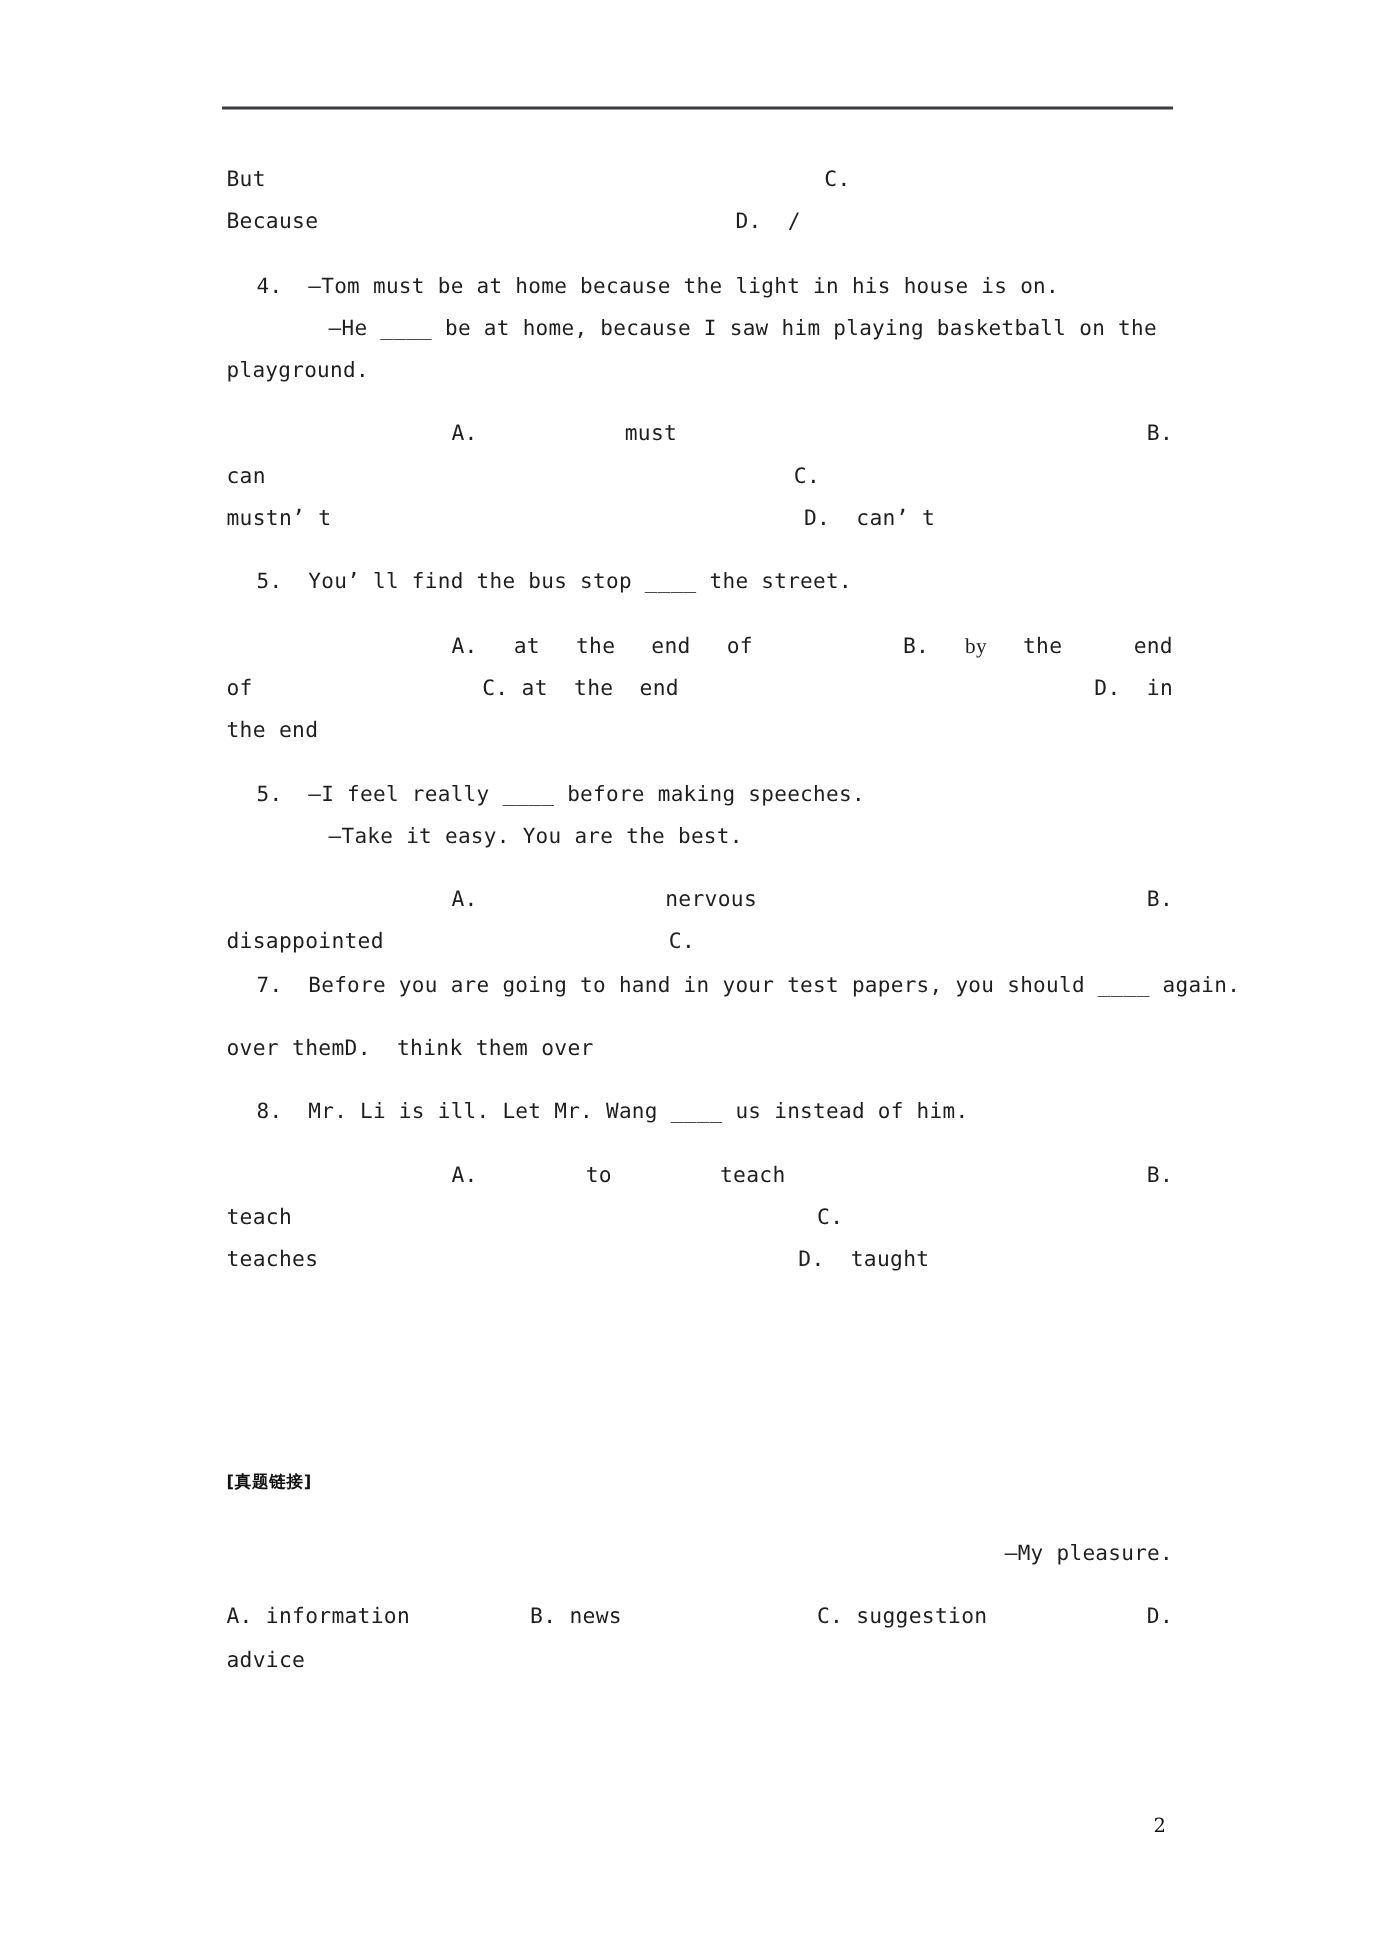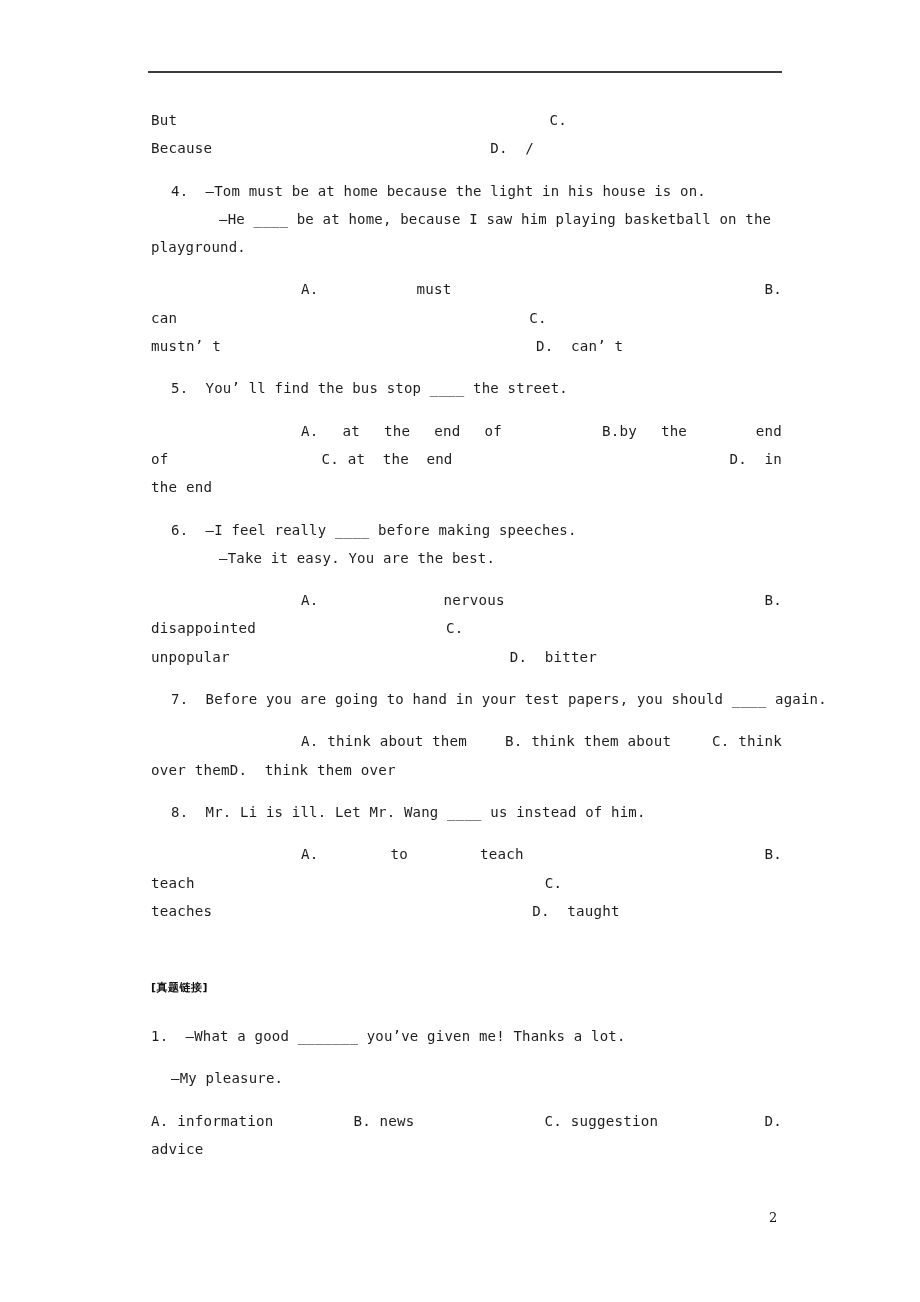--- a/index.html
+++ b/index.html
@@ -124,57 +124,48 @@
 
     <div class="ln indent1 gap-after">5.  You’ ll find the bus stop ____ the street.</div>
 
     <div class="row">
       <span class="seg" style="margin-left:150px;">A.</span>
       <span class="seg" style="margin-left:24px;">at</span>
       <span class="seg" style="margin-left:24px;">the</span>
       <span class="seg" style="margin-left:24px;">end</span>
       <span class="seg" style="margin-left:24px;">of</span>
       <span class="seg" style="margin-left:100px;">B.</span>
-      <span class="seg" style="">by</span>
+      <span class="seg" style="margin-left:24px;font-family:Liberation Serif, serif;">by</span>
       <span class="seg" style="margin-left:24px;">the</span>
       <span class="seg pull-right">end</span>
     </div>
     <div class="row">
       <span class="seg">of</span>
       <span class="seg" style="margin-left:153px;">C. at  the  end</span>
       <span class="seg pull-right">D.  in</span>
     </div>
     <div class="row gap-after">
       <span class="seg">the end</span>
     </div>
 
-    <div class="ln indent1">6.  —I feel really ____ before making speeches.</div>
+    <div class="ln indent1">5.  —I feel really ____ before making speeches.</div>
     <div class="ln gap-after" style="padding-left:68px;">—Take it easy. You are the best.</div>
 
     <div class="row">
       <span class="seg" style="margin-left:150px;">A.</span>
       <span class="seg" style="margin-left:125px;">nervous</span>
       <span class="seg pull-right">B.</span>
     </div>
     <div class="row">
       <span class="seg">disappointed</span>
       <span class="seg" style="margin-left:190px;">C.</span>
     </div>
-    <div class="row gap-after">
-      <span class="seg">unpopular</span>
-      <span class="seg" style="margin-left:280px;">D.  bitter</span>
-    </div>
 
     <div class="ln indent1 gap-after">7.  Before you are going to hand in your test papers, you should ____ again.</div>
 
-    <div class="row">
-      <span class="seg" style="margin-left:150px;">A. think about them</span>
-      <span class="seg" style="margin-left:38px;">B. think them about</span>
-      <span class="seg pull-right">C. think</span>
-    </div>
     <div class="row gap-after">
       <span class="seg">over them</span>
       <span class="seg" style="text-align:right;">D.  think them over</span>
     </div>
 
     <div class="ln indent1 gap-after">8.  Mr. Li is ill. Let Mr. Wang ____ us instead of him.</div>
 
     <div class="row">
       <span class="seg" style="margin-left:150px;">A.</span>
       <span class="seg" style="margin-left:72px;">to</span>
@@ -188,22 +179,21 @@
     <div class="row">
       <span class="seg">teaches</span>
       <span class="seg" style="margin-left:320px;">D.  taught</span>
     </div>
 
   </div>
 
   <div class="cn-head">[真题链接]</div>
 
   <div class="tail-block">
-    <div class="ln gap-after">1.  —What a good _______ you’ve given me! Thanks a lot.</div>
-    <div class="ln gap-after" style="padding-left:20px;">—My pleasure.</div>
+    <div class="ln gap-after" style="padding-left:20px;text-align:right;">—My pleasure.</div>
 
     <div class="row">
       <span class="seg">A. information</span>
       <span class="seg" style="margin-left:80px;">B. news</span>
       <span class="seg" style="margin-left:130px;">C. suggestion</span>
       <span class="seg pull-right">D.</span>
     </div>
     <div class="row">
       <span class="seg">advice</span>
     </div>

